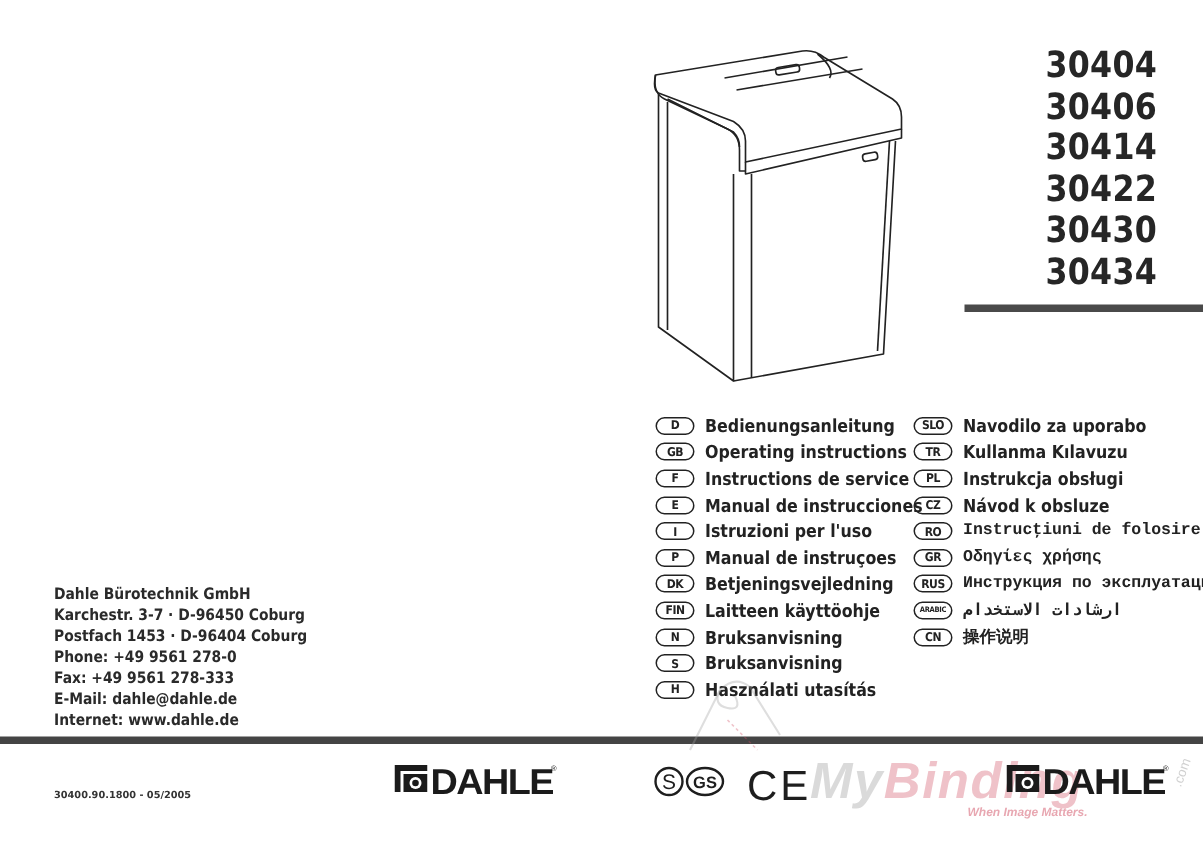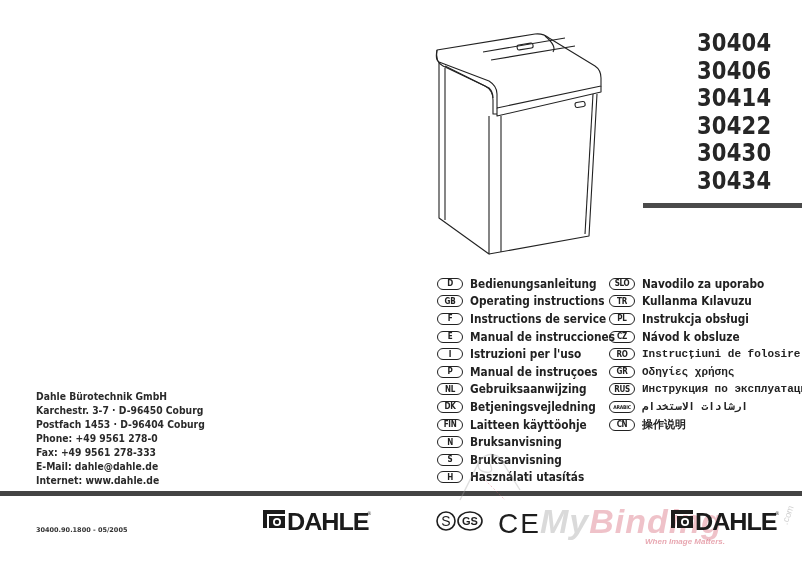--- a/index.html
+++ b/index.html
@@ -141,24 +141,20 @@
       </div>
     <div class="lang-row">
         <span class="badge">I</span>
         <span class="lang-label">Istruzioni per l'uso</span>
       </div>
     <div class="lang-row">
         <span class="badge">P</span>
         <span class="lang-label">Manual de instruçoes</span>
       </div>
     <div class="lang-row">
-        <span class="badge">NL</span>
-        <span class="lang-label">Gebruiksaanwijzing</span>
-      </div>
-    <div class="lang-row">
         <span class="badge">DK</span>
         <span class="lang-label">Betjeningsvejledning</span>
       </div>
     <div class="lang-row">
         <span class="badge">FIN</span>
         <span class="lang-label">Laitteen käyttöohje</span>
       </div>
     <div class="lang-row">
         <span class="badge">N</span>
         <span class="lang-label">Bruksanvisning</span>

